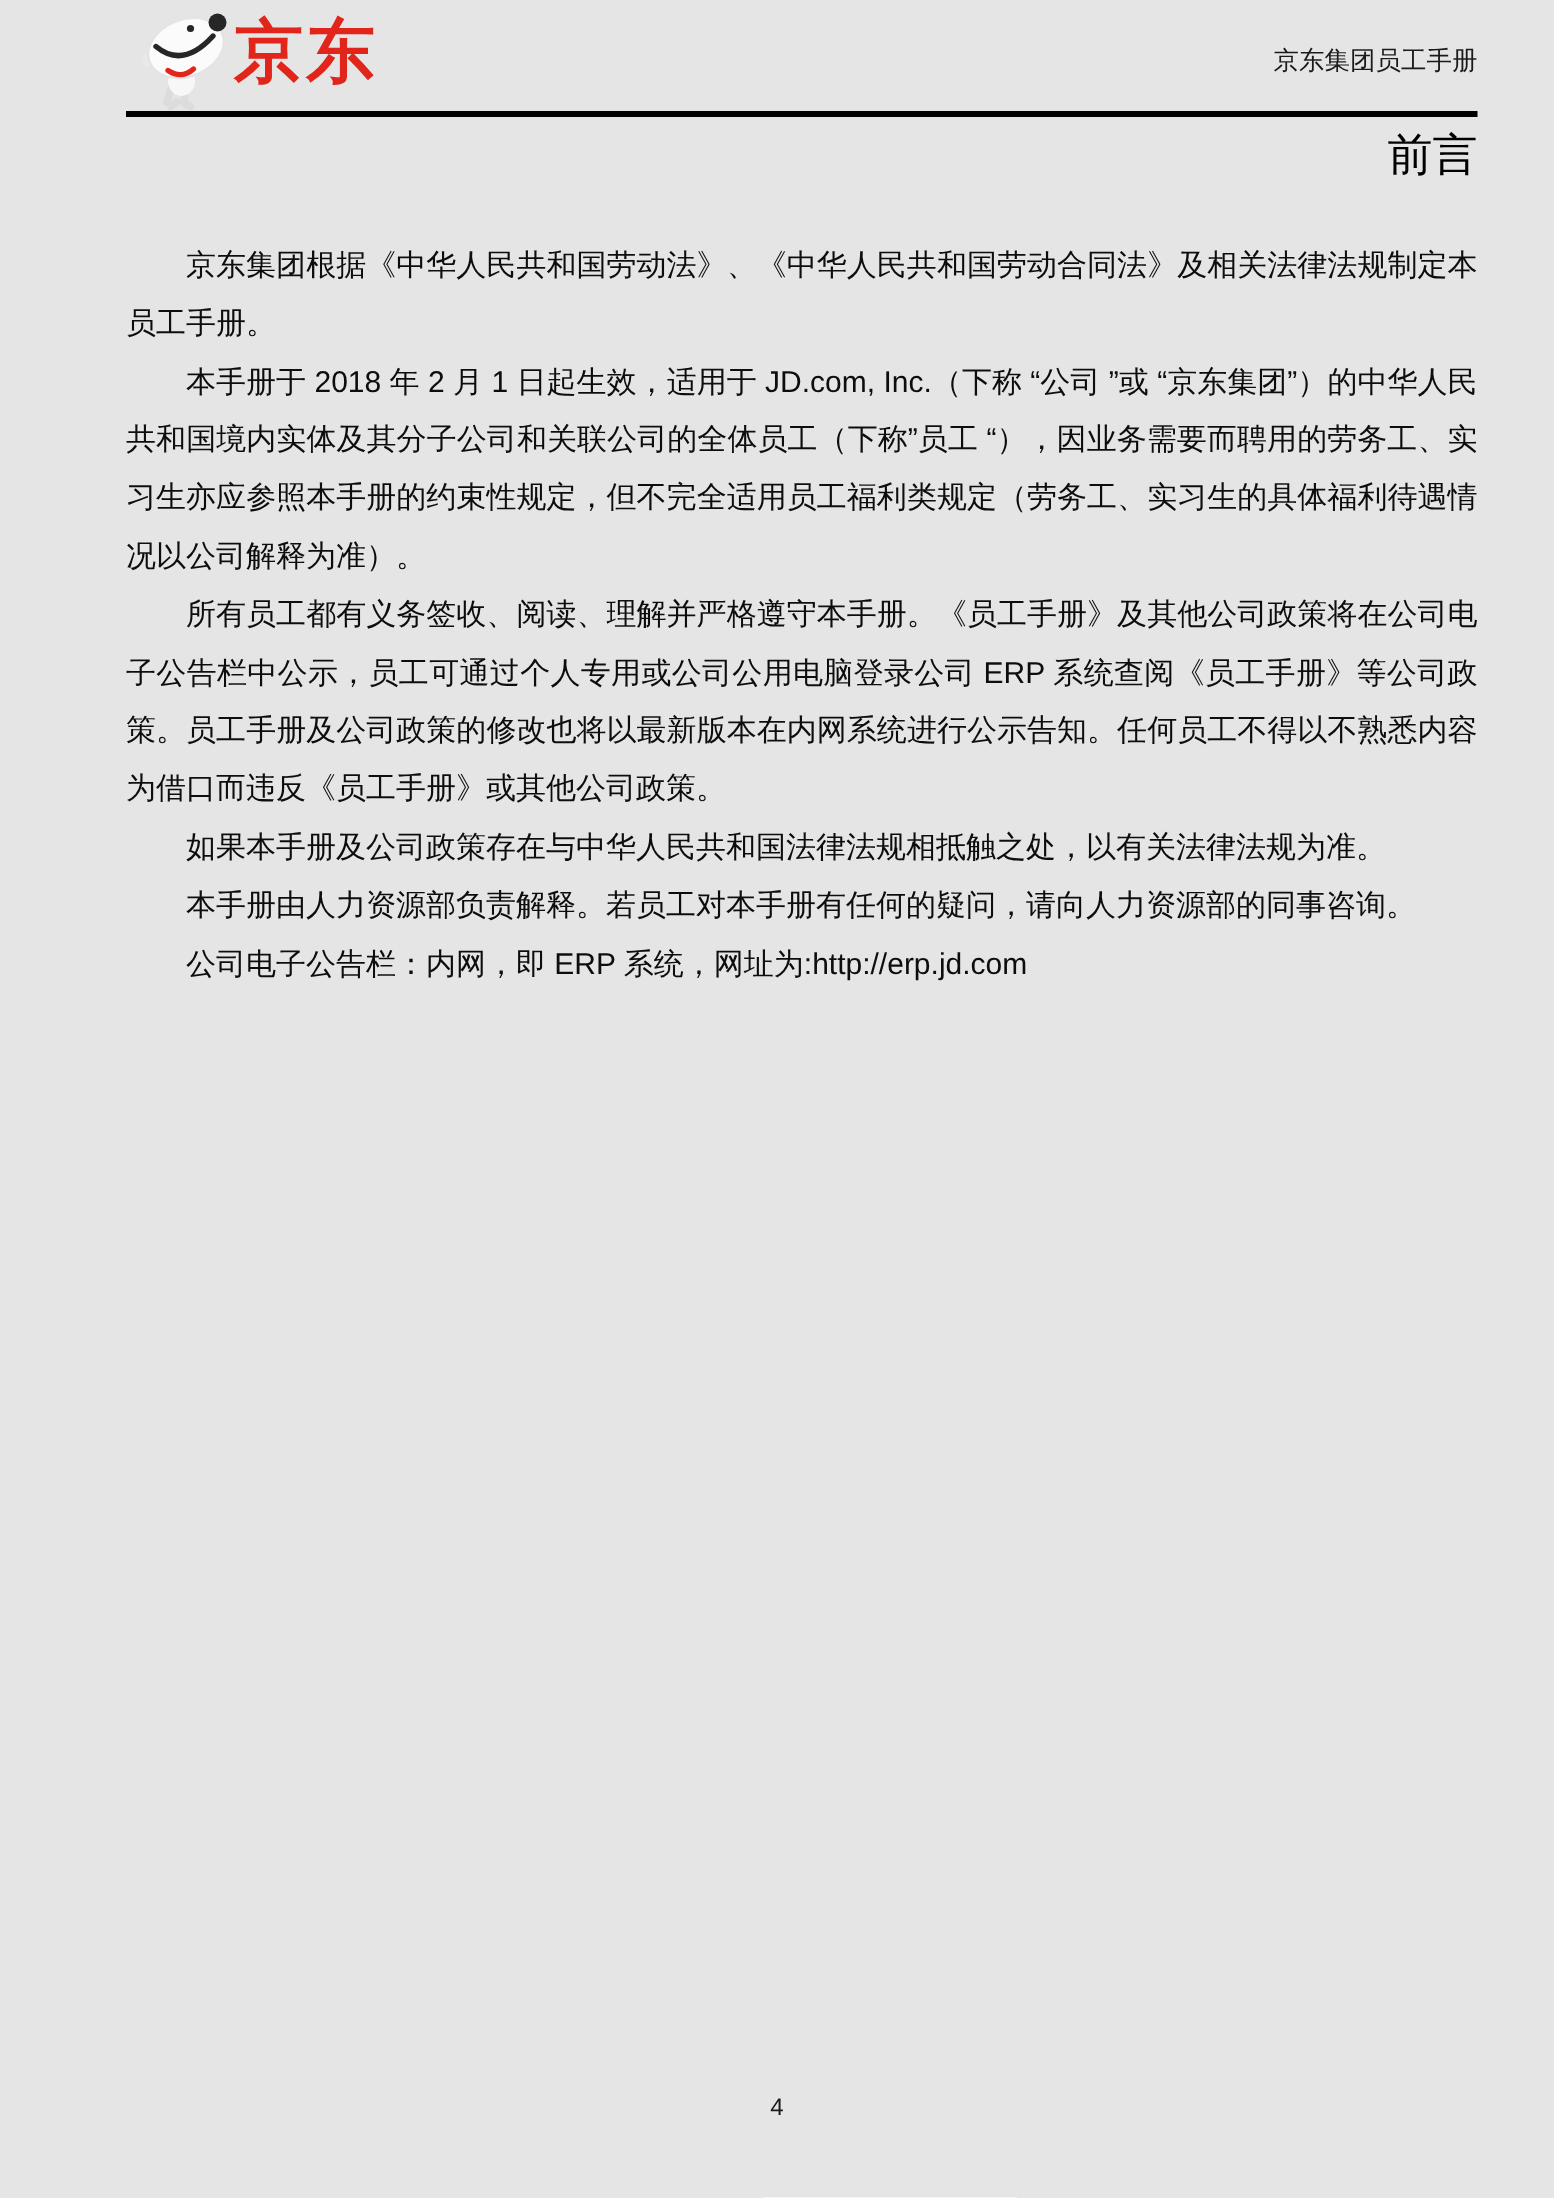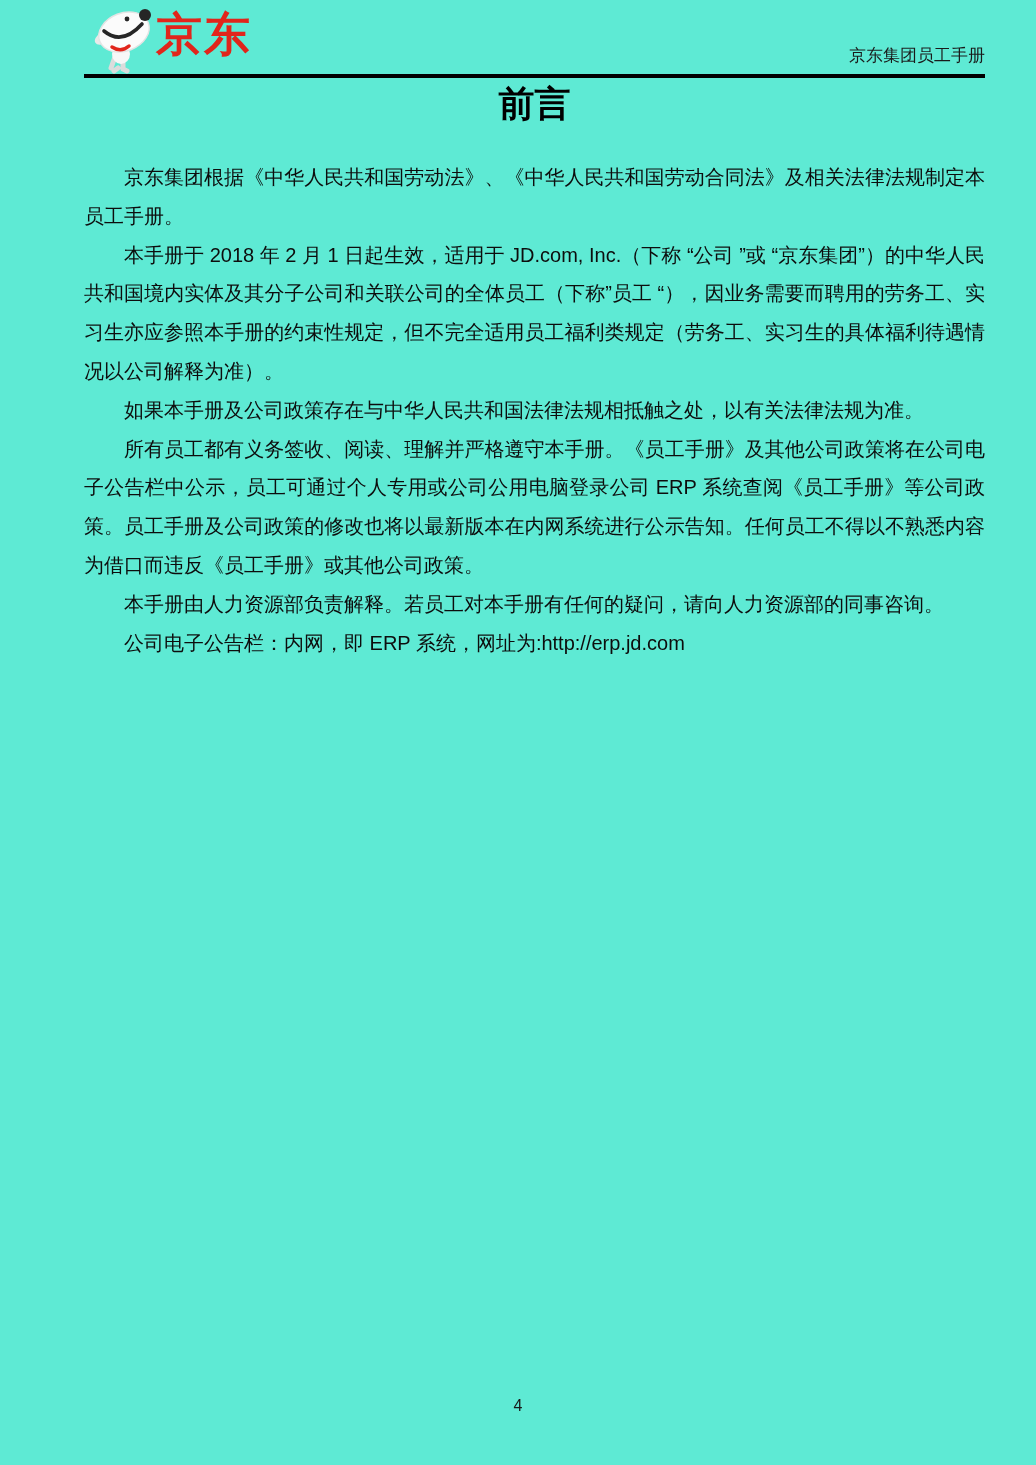--- a/index.html
+++ b/index.html
@@ -6,21 +6,21 @@
   html, body { background: #ffffff; }
   body {
     font-family: "Liberation Sans", "DejaVu Sans", sans-serif;
     color: #111111;
   }
   .page {
     position: relative;
     width: 1036px;
     height: 1465px;
     margin: 0 auto;
-    background: #5eead4;
+    background: #e5e5e5;
     padding: 0 51px 0 84px;
     overflow: hidden;
   }
   .header {
     display: flex;
     justify-content: space-between;
     align-items: flex-end;
     padding-top: 14px;
     height: 74px;
   }
@@ -35,31 +35,31 @@
     color: #e1251b;
     font-weight: bold;
     font-size: 46px;
     line-height: 1;
     letter-spacing: 2px;
     padding-bottom: 8px;
   }
   .doc-title {
     font-size: 17px;
     color: #1a1a1a;
-    padding-bottom: 7px;
+    padding-bottom: 22px;
   }
   .divider {
     height: 4px;
     background: #000000;
     width: 100%;
   }
   .page-title {
-    text-align: center;
-    font-size: 36px;
-    font-weight: bold;
+    text-align: right;
+    font-size: 30px;
+    font-weight: normal;
     color: #000000;
     margin-top: 9px;
     line-height: 34px;
   }
   .content {
     margin-top: 37px;
   }
   .content p {
     font-size: 20px;
     line-height: 38.8px;
@@ -109,21 +109,21 @@
     <div class="doc-title">京东集团员工手册</div>
   </div>
 
   <div class="divider"></div>
 
   <div class="page-title">前言</div>
 
   <div class="content">
     <p>京东集团根据《中华人民共和国劳动法》、《中华人民共和国劳动合同法》及相关法律法规制定本员工手册。</p>
     <p>本手册于 2018 年 2 月 1 日起生效，适用于 JD.com, Inc.（下称 “公司 ”或 “京东集团”）的中华人民共和国境内实体及其分子公司和关联公司的全体员工（下称”员工 “），因业务需要而聘用的劳务工、实习生亦应参照本手册的约束性规定，但不完全适用员工福利类规定（劳务工、实习生的具体福利待遇情况以公司解释为准）。</p>
+    <p>所有员工都有义务签收、阅读、理解并严格遵守本手册。《员工手册》及其他公司政策将在公司电子公告栏中公示，员工可通过个人专用或公司公用电脑登录公司 ERP 系统查阅《员工手册》等公司政策。员工手册及公司政策的修改也将以最新版本在内网系统进行公示告知。任何员工不得以不熟悉内容为借口而违反《员工手册》或其他公司政策。</p>
     <p>如果本手册及公司政策存在与中华人民共和国法律法规相抵触之处，以有关法律法规为准。</p>
-    <p>所有员工都有义务签收、阅读、理解并严格遵守本手册。《员工手册》及其他公司政策将在公司电子公告栏中公示，员工可通过个人专用或公司公用电脑登录公司 ERP 系统查阅《员工手册》等公司政策。员工手册及公司政策的修改也将以最新版本在内网系统进行公示告知。任何员工不得以不熟悉内容为借口而违反《员工手册》或其他公司政策。</p>
     <p>本手册由人力资源部负责解释。若员工对本手册有任何的疑问，请向人力资源部的同事咨询。</p>
     <p>公司电子公告栏：内网，即 ERP 系统，网址为:http://erp.jd.com</p>
   </div>
 
   <div class="footer">4</div>
 
 </div>
 
 </body></html>

